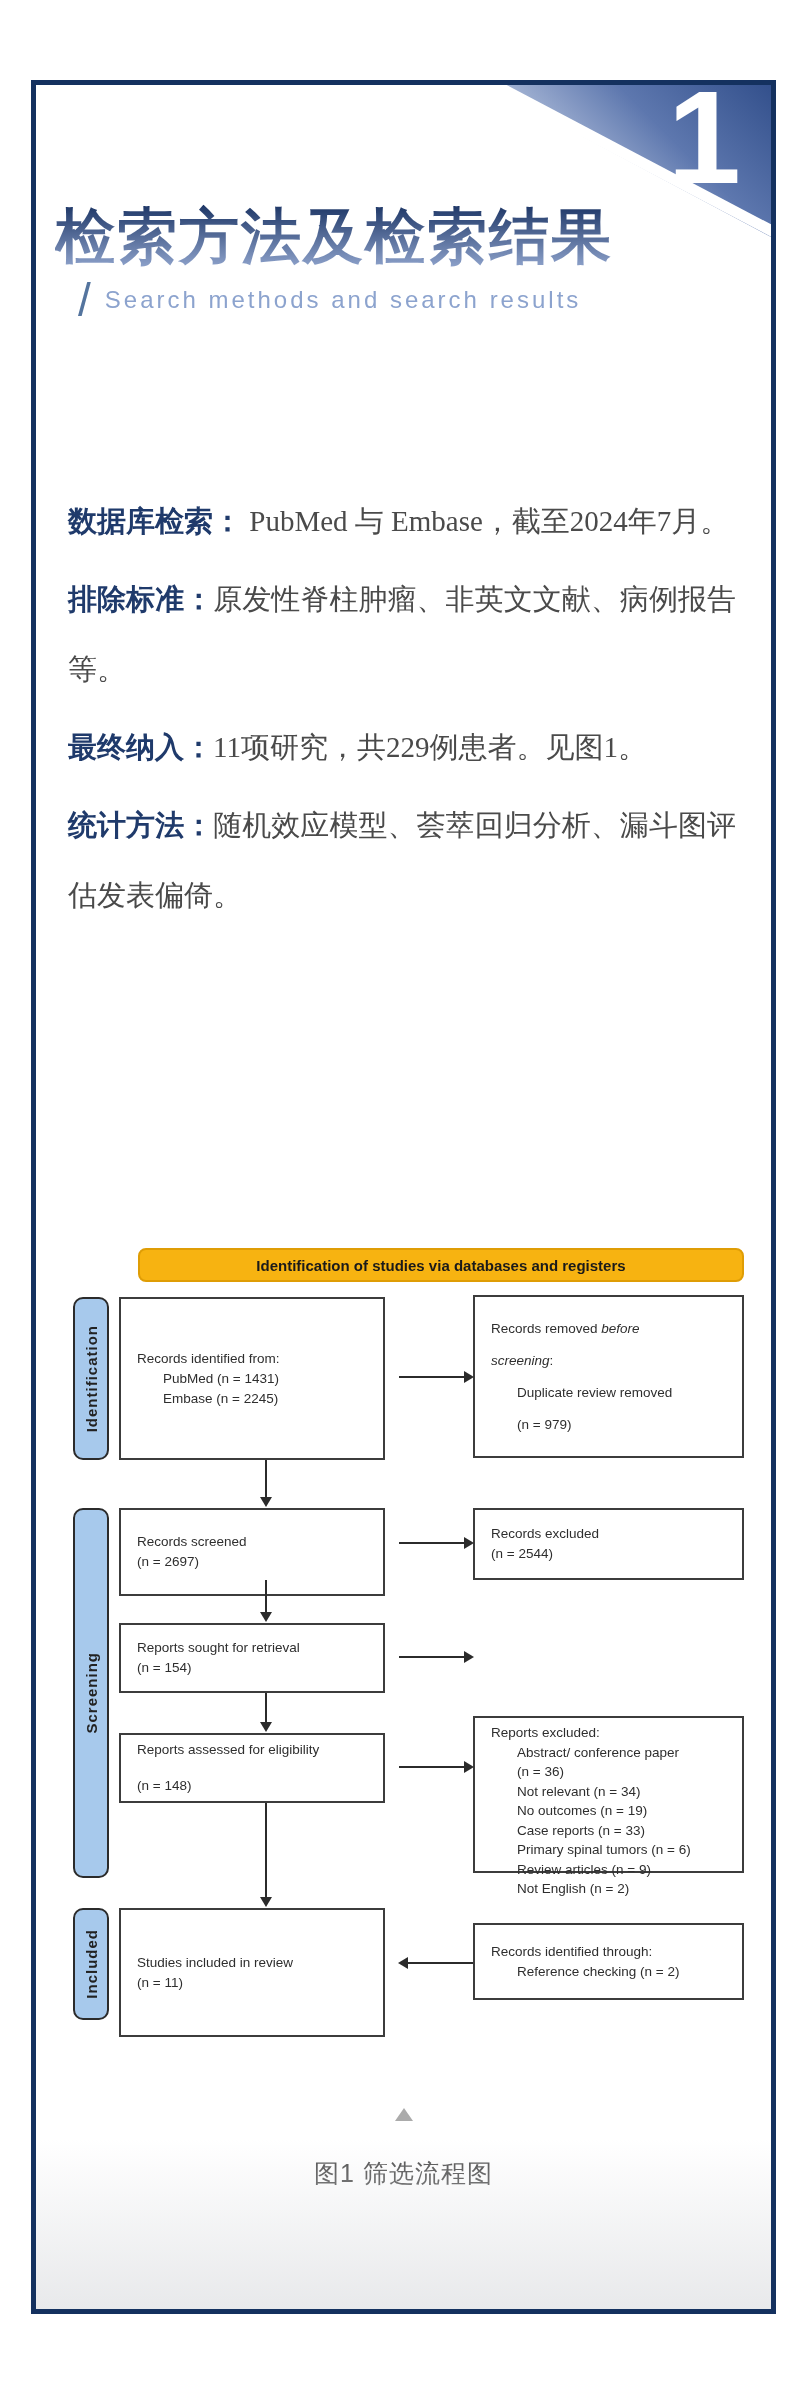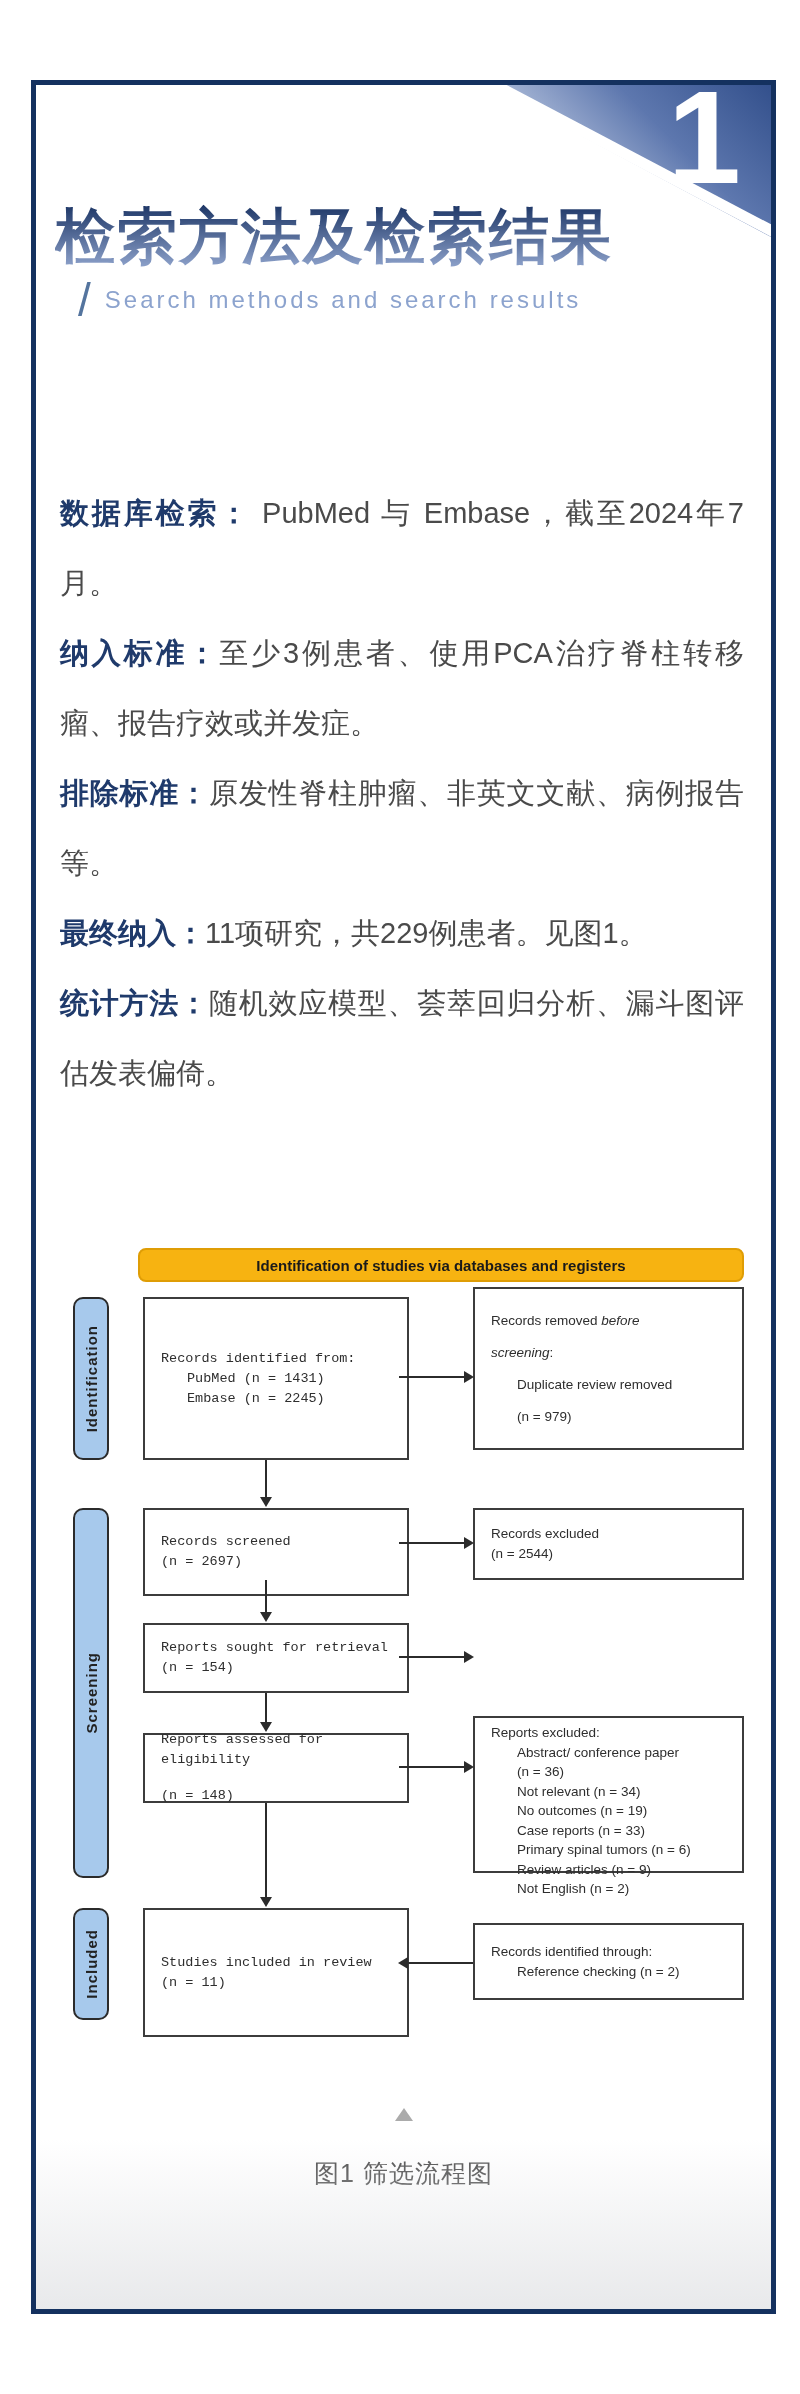--- a/index.html
+++ b/index.html
@@ -19,37 +19,37 @@
   
   .title{position:absolute;left:19px;top:112px;font-size:60px;font-weight:700;letter-spacing:2px;
       color:#3D5A94;background:linear-gradient(180deg,#1B3464 8%,#9AAED6 96%);
       -webkit-background-clip:text;background-clip:text;-webkit-text-fill-color:transparent;}
   .subtitle{position:absolute;left:42px;top:192px;display:flex;align-items:center;}
   .subtitle .slash{font-size:46px;color:#54749E;font-weight:400;margin-right:14px;line-height:1;}
   .subtitle .sub-text{font-size:24px;letter-spacing:3px;color:#8CA3CE;}
   
   .summary{position:absolute;left:24px;top:393px;width:684px;font-size:29px;line-height:70px;
       color:#4A4A4A;text-align:justify;}
-  .summary p{margin:0;}
+  .summary p{margin:8px;font-family:Liberation Serif, serif;}
   .summary .lbl{font-weight:700;color:#1F3A6B;}
   
   .diagram{position:absolute;left:0;top:1163px;width:735px;height:810px;}
   .banner{position:absolute;left:102px;top:0;width:606px;height:34px;background:#F7B311;
       border:2px solid #DF9D05;border-radius:8px;box-sizing:border-box;display:flex;
       align-items:center;justify-content:center;font-size:15px;font-weight:700;color:#1A1A1A;}
   .capsule{position:absolute;left:37px;width:36px;background:#A7C9EC;border:2px solid #2B2B2B;
       border-radius:10px;box-sizing:border-box;display:flex;align-items:center;justify-content:center;}
   .capsule span{writing-mode:vertical-rl;transform:rotate(180deg);font-size:15px;font-weight:700;
       color:#222222;letter-spacing:1px;white-space:nowrap;}
   .fbox{position:absolute;background:#ffffff;border:2px solid #3C3C3C;box-sizing:border-box;
       display:flex;flex-direction:column;justify-content:center;padding:6px 8px 6px 16px;
       font-size:13.5px;line-height:20px;color:#2E2E2E;}
   .fbox .ind{padding-left:26px;}
   .fbox.list{justify-content:flex-start;line-height:19.5px;padding-top:5px;}
-  .col-l{left:107px;width:266px;font-family:Liberation Mono, monospace;}
+  .col-l{left:83px;width:266px;}
   .col-r{left:437px;width:271px;}
   
   .arr-h{position:absolute;height:2px;background:#2B2B2B;}
   .arr-v{position:absolute;width:2px;background:#2B2B2B;}
   .head-r{position:absolute;right:-9px;top:-5px;width:0;height:0;
       border-left:10px solid #2B2B2B;border-top:6px solid transparent;border-bottom:6px solid transparent;}
   .head-l{position:absolute;left:-9px;top:-5px;width:0;height:0;
       border-right:10px solid #2B2B2B;border-top:6px solid transparent;border-bottom:6px solid transparent;}
   .head-d{position:absolute;bottom:-9px;left:-5px;width:0;height:0;
       border-top:10px solid #2B2B2B;border-left:6px solid transparent;border-right:6px solid transparent;}
@@ -76,21 +76,20 @@
     </div>
 
     <div class="title">检索方法及检索结果</div>
     <div class="subtitle">
       <span class="slash">/</span>
       <span class="sub-text">Search methods and search results</span>
     </div>
 
     <div class="summary">
       <p><span class="lbl">数据库检索：</span><span> PubMed 与 Embase，截至2024年7月。</span></p>
-      <p><span class="lbl">纳入标准：</span><span>至少3例患者、使用PCA治疗脊柱转移瘤、报告疗效或并发症。</span></p>
       <p><span class="lbl">排除标准：</span><span>原发性脊柱肿瘤、非英文文献、病例报告等。</span></p>
       <p><span class="lbl">最终纳入：</span><span>11项研究，共229例患者。见图1。</span></p>
       <p><span class="lbl">统计方法：</span><span>随机效应模型、荟萃回归分析、漏斗图评估发表偏倚。</span></p>
     </div>
 
     <div class="diagram">
 
       <div class="banner">Identification of studies via databases and registers</div>
 
       <div class="capsule" style="top:49px;height:163px;">
@@ -101,21 +100,21 @@
       </div>
       <div class="capsule" style="top:660px;height:112px;">
         <span>Included</span>
       </div>
 
       <div class="fbox col-l" style="top:49px;height:163px;">
         <div>Records identified from:</div>
         <div class="ind">PubMed (n = 1431)</div>
         <div class="ind">Embase (n = 2245)</div>
       </div>
-      <div class="fbox col-r" style="top:39px;height:163px;gap:12px;">
+      <div class="fbox col-r" style="top:47px;height:163px;gap:12px;">
         <div><span>Records removed </span><i>before</i></div>
         <div><i>screening</i><span>:</span></div>
         <div class="ind">Duplicate review removed</div>
         <div class="ind">(n = 979)</div>
       </div>
 
       <div class="fbox col-l" style="top:260px;height:88px;">
         <div>Records screened</div>
         <div>(n = 2697)</div>
       </div>

